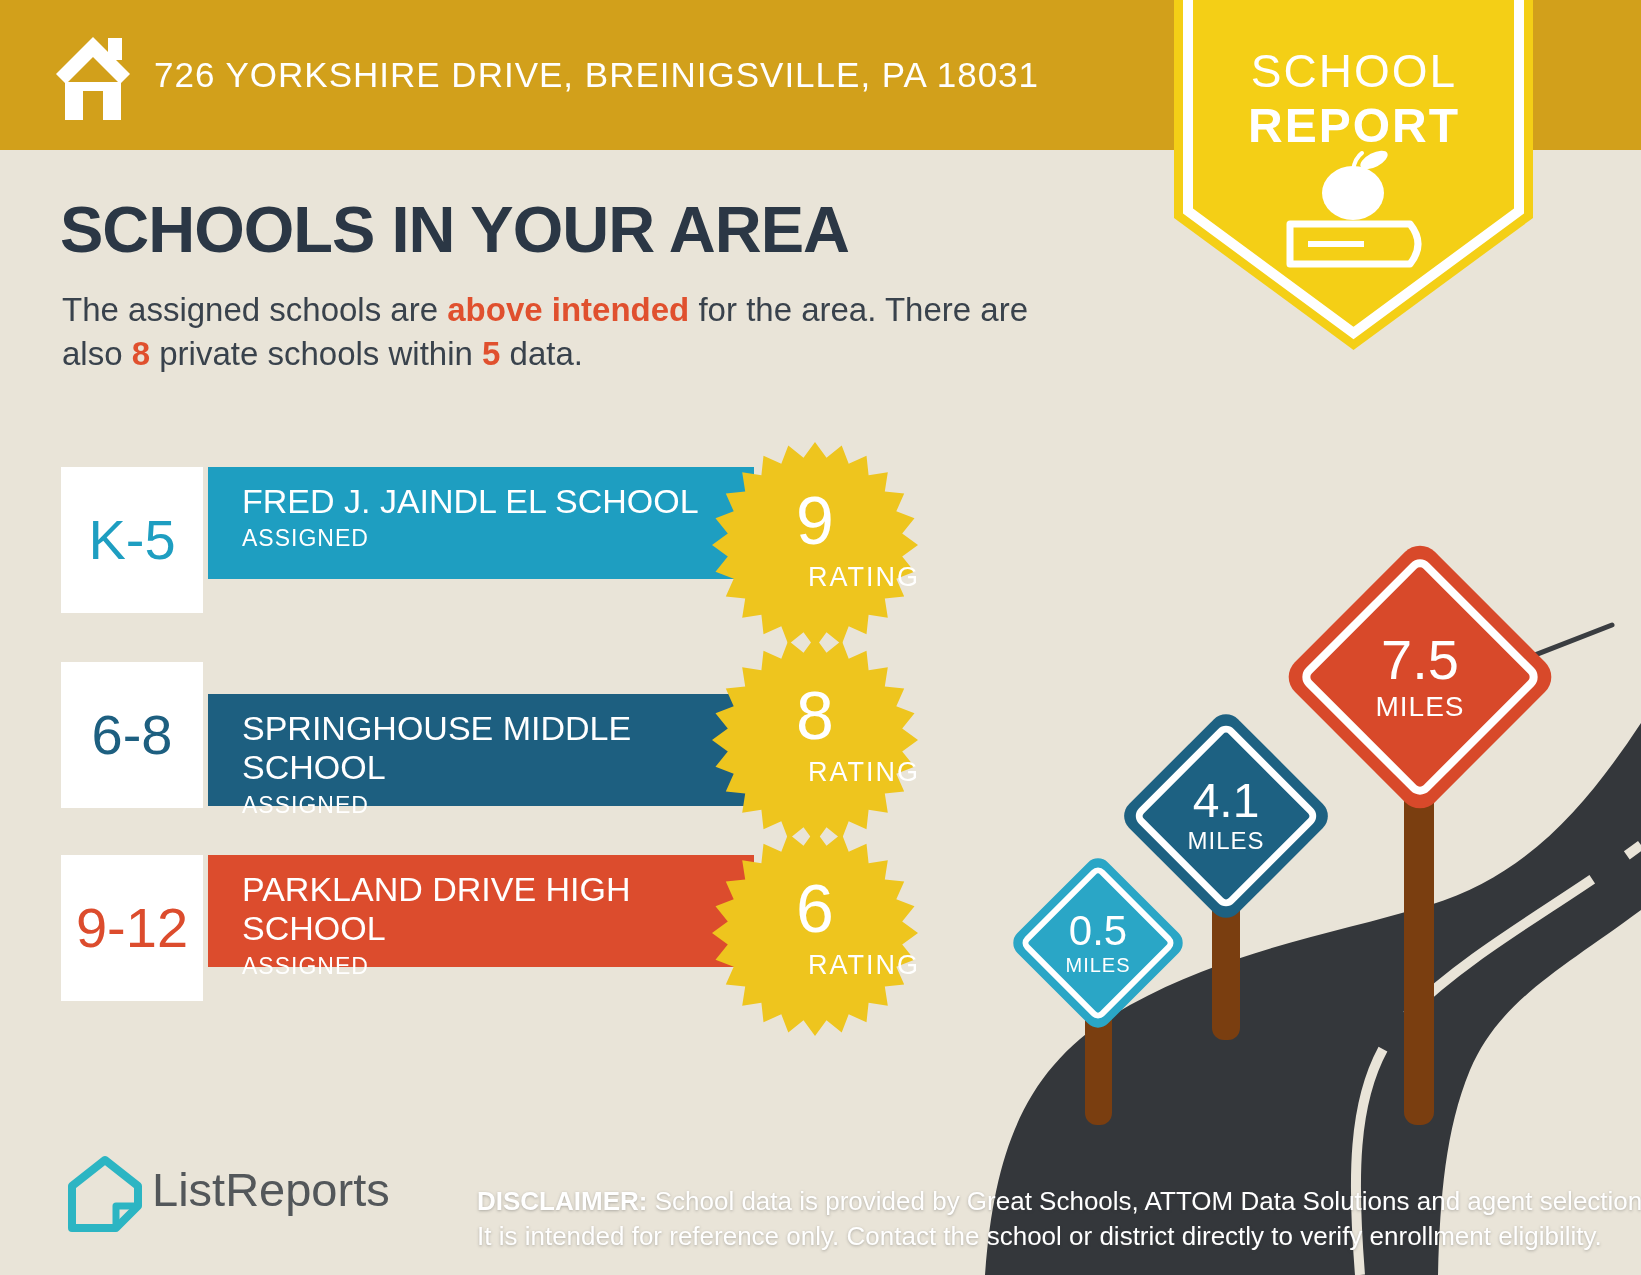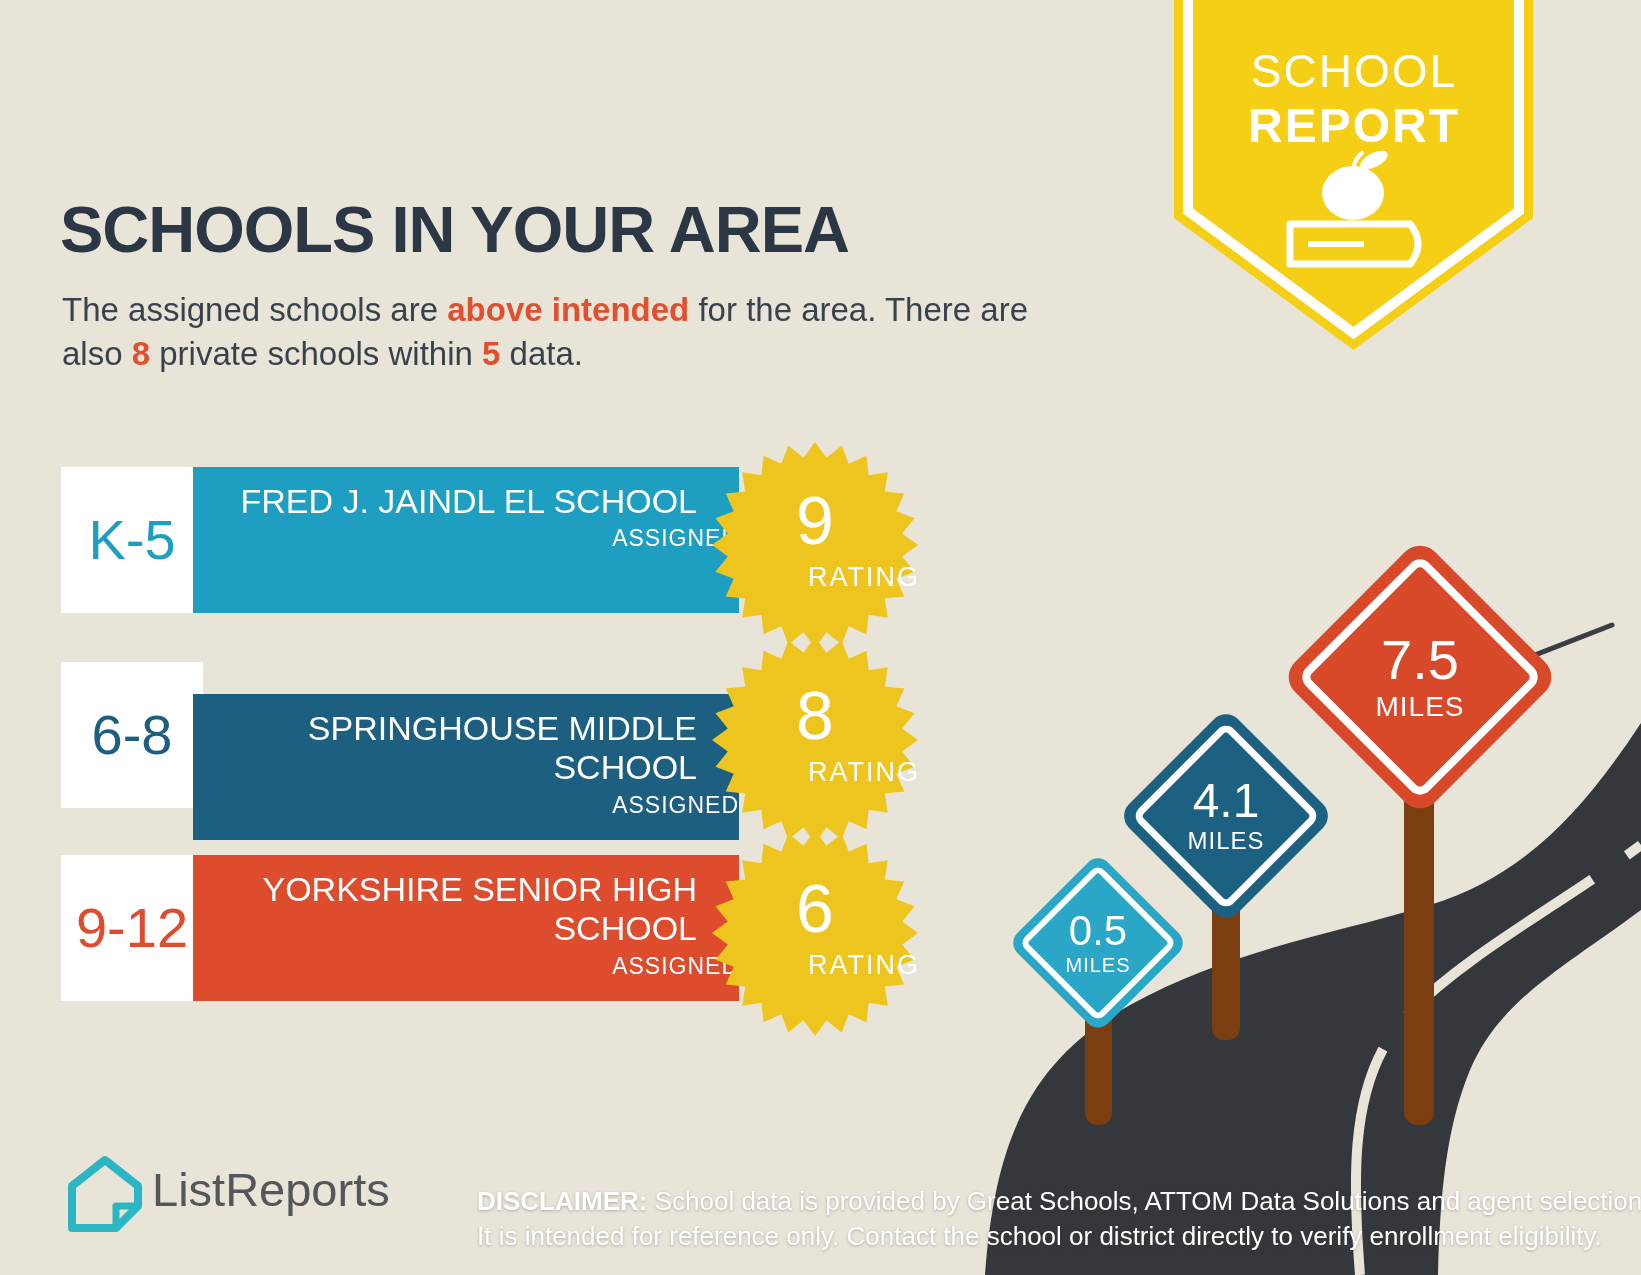--- a/index.html
+++ b/index.html
@@ -19,21 +19,21 @@
   
   .page-title{position:absolute;left:60px;top:192px;color:#2B3745;font-size:65px;
               font-weight:bold;letter-spacing:-1px;}
   .subtitle{position:absolute;left:62px;top:288px;width:1015px;color:#39424C;
             font-size:33px;line-height:1.32;}
   .subtitle b{color:#E0502E;}
   
   .row{position:absolute;left:61px;width:900px;height:146px;}
   .grade-box{position:absolute;left:0;top:0;width:142px;height:146px;background:#fff;
              text-align:center;line-height:146px;font-size:56px;}
-  .bar{position:absolute;left:132px;top:0;width:546px;height:146px;color:#fff;text-align:right;}
+  .bar{position:absolute;left:147px;top:0;width:546px;height:112px;color:#fff;}
   .school-name{margin:15px 0 0 34px;width:470px;font-size:34px;line-height:1.16;}
   .school-status{margin:4px 0 0 34px;font-size:23px;letter-spacing:1px;}
   .burst-wrap{position:absolute;left:649px;top:-27px;width:210px;height:210px;}
   .burst-wrap svg{position:absolute;left:0;top:0;}
   .burst-num{position:absolute;left:0;top:44px;width:210px;line-height:72px;text-align:center;
              color:#fff;font-size:68px;}
   .burst-label{position:absolute;left:0;top:122px;width:210px;line-height:30px;text-align:right;
              color:#fff;font-size:27px;letter-spacing:2px;}
   
   .sign{position:absolute;transform:rotate(45deg);}
@@ -101,20 +101,29 @@
   </div>
 
   <div class="sign" id="sign-big" style="background-color: rgb(216, 73, 42);">
       <div class="inner"></div>
     </div>
   <div class="sign-label" id="label-big">
     <span class="dist">7.5</span>
     <span class="unit">MILES</span>
   </div>
 
+  <div class="header">
+    <svg class="home-icon" width="86" height="94" viewBox="0 0 86 94">
+      <rect x="58" y="10" width="14" height="22" fill="#fff"></rect>
+      <path d="M6 46 L43 9 L80 46 L70 56 L43 29 L16 56 Z" fill="#fff"></path>
+      <rect x="15" y="54" width="56" height="38" fill="#fff"></rect>
+      <rect x="33" y="63" width="20" height="29" fill="#D2A01B"></rect>
+    </svg>
+    <div class="address">726 YORKSHIRE DRIVE, BREINIGSVILLE, PA 18031</div>
+  </div>
 
   <svg class="badge-svg" width="480" height="380" viewBox="0 0 480 380">
     <polygon fill="#F4CF16" points="54,0 413,0 413,218 233.5,350 54,218"></polygon>
     <polygon fill="none" stroke="#ffffff" stroke-width="10" points="68,-12 399,-12 399,211 233.5,333 68,211"></polygon>
     <g>
       <ellipse cx="233" cy="193" rx="31" ry="27" fill="#fff"></ellipse>
       <ellipse cx="254" cy="160" rx="15" ry="7" fill="#fff" transform="rotate(-28 254 160)"></ellipse>
       <path d="M233 170 q 2 -12 9 -17" stroke="#fff" stroke-width="4" fill="none" stroke-linecap="round"></path>
       <path d="M170 224 h 120 q 16 20 0 40 h -120 z" fill="none" stroke="#fff" stroke-width="7" stroke-linejoin="round"></path>
       <path d="M188 244 h 56" stroke="#fff" stroke-width="6"></path>
@@ -152,21 +161,21 @@
           <polygon points="105.0,2.0 116.5,17.8 131.7,5.5 138.7,23.7 156.5,15.8 158.6,35.2 177.8,32.2 174.8,51.4 194.2,53.5 186.3,71.3 204.5,78.3 192.2,93.5 208.0,105.0 192.2,116.5 204.5,131.7 186.3,138.7 194.2,156.5 174.8,158.6 177.8,177.8 158.6,174.8 156.5,194.2 138.7,186.3 131.7,204.5 116.5,192.2 105.0,208.0 93.5,192.2 78.3,204.5 71.3,186.3 53.5,194.2 51.4,174.8 32.2,177.8 35.2,158.6 15.8,156.5 23.7,138.7 5.5,131.7 17.8,116.5 2.0,105.0 17.8,93.5 5.5,78.3 23.7,71.3 15.8,53.5 35.2,51.4 32.2,32.2 51.4,35.2 53.5,15.8 71.3,23.7 78.3,5.5 93.5,17.8" fill="#EEC51E"></polygon>
         </svg>
       <div class="burst-num">8</div>
       <div class="burst-label">RATING</div>
     </div>
   </div>
 
   <div class="row" style="top:855px">
     <div class="grade-box" style="color: rgb(220, 76, 45);">9-12</div>
     <div class="bar" style="background-color: rgb(220, 76, 45);">
-      <div class="school-name">YORKSHIRE SENIOR HIGH SCHOOL</div>
+      <div class="school-name">PARKLAND DRIVE HIGH SCHOOL</div>
       <div class="school-status">ASSIGNED</div>
     </div>
     <div class="burst-wrap">
       <svg width="210" height="210" viewBox="0 0 210 210">
           <polygon points="105.0,2.0 116.5,17.8 131.7,5.5 138.7,23.7 156.5,15.8 158.6,35.2 177.8,32.2 174.8,51.4 194.2,53.5 186.3,71.3 204.5,78.3 192.2,93.5 208.0,105.0 192.2,116.5 204.5,131.7 186.3,138.7 194.2,156.5 174.8,158.6 177.8,177.8 158.6,174.8 156.5,194.2 138.7,186.3 131.7,204.5 116.5,192.2 105.0,208.0 93.5,192.2 78.3,204.5 71.3,186.3 53.5,194.2 51.4,174.8 32.2,177.8 35.2,158.6 15.8,156.5 23.7,138.7 5.5,131.7 17.8,116.5 2.0,105.0 17.8,93.5 5.5,78.3 23.7,71.3 15.8,53.5 35.2,51.4 32.2,32.2 51.4,35.2 53.5,15.8 71.3,23.7 78.3,5.5 93.5,17.8" fill="#EEC51E"></polygon>
         </svg>
       <div class="burst-num">6</div>
       <div class="burst-label">RATING</div>
     </div>
   </div>

